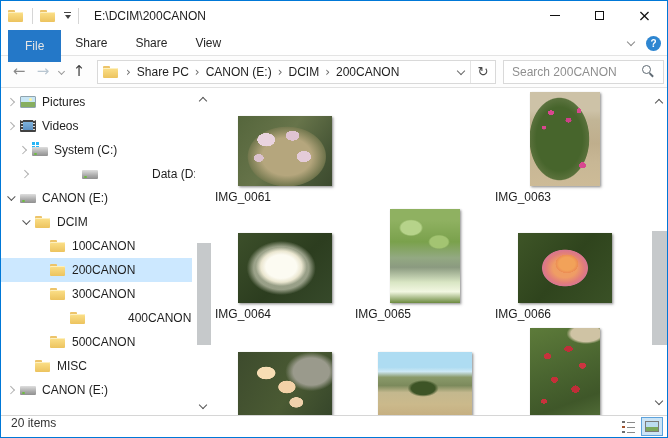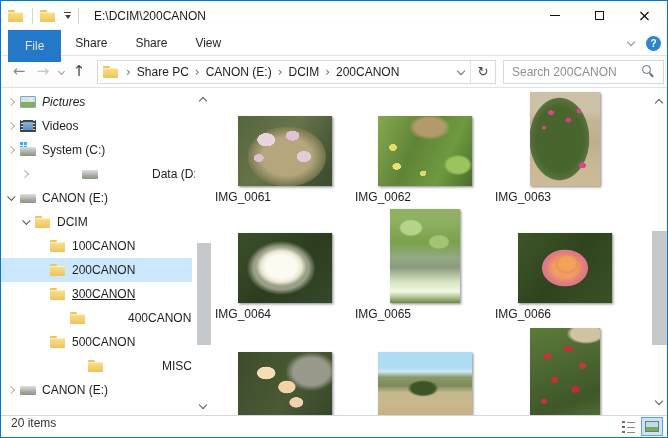--- a/index.html
+++ b/index.html
@@ -244,31 +244,31 @@
       <span class="refresh">↻</span>
     </div>
     <div class="searchbox">
       <input placeholder="Search 200CANON" style="">
       <span class="mag"></span>
     </div>
   </div>
 
   <div class="main">
     <div class="tree" id="tree">
-        <div class="trow" style="padding-left: 2px; font-style: italic;">
+        <div class="trow" style="padding-left: 2px;">
     <span class="chev collapsed"></span>
     <span class="ticon ic-pictures"></span>
     <span class="tlabel">Pictures</span>
   </div>
         <div class="trow" style="padding-left: 2px;">
     <span class="chev collapsed"></span>
     <span class="ticon ic-videos"></span>
     <span class="tlabel">Videos</span>
   </div>
-        <div class="trow" style="padding-left: 2px; text-align: center;">
+        <div class="trow" style="padding-left: 14px; text-align: center;">
     <span class="chev collapsed"></span>
     <span class="ticon ic-drive-system"></span>
     <span class="tlabel">System (C:)</span>
   </div>
         <div class="trow" style="padding-left: 16px; gap: 48px;">
     <span class="chev collapsed"></span>
     <span class="ticon ic-drive"></span>
     <span class="tlabel">Data (D:)</span>
   </div>
         <div class="trow" style="padding-left: 2px;">
@@ -284,59 +284,55 @@
         <div class="trow" style="padding-left: 32px;">
     <span class="chev none"></span>
     <span class="ticon ic-folder"></span>
     <span class="tlabel">100CANON</span>
   </div>
         <div class="trow sel" style="padding-left: 32px;">
     <span class="chev none"></span>
     <span class="ticon ic-folder"></span>
     <span class="tlabel">200CANON</span>
   </div>
-        <div class="trow" style="padding-left: 32px; text-decoration: underline;">
+        <div class="trow" style="padding-left: 32px;">
     <span class="chev none"></span>
     <span class="ticon ic-folder"></span>
     <span class="tlabel">300CANON</span>
   </div>
         <div class="trow" style="padding-left: 16px; gap: 36px;">
     <span class="chev none"></span>
     <span class="ticon ic-folder"></span>
     <span class="tlabel">400CANON</span>
   </div>
         <div class="trow" style="padding-left: 32px;">
     <span class="chev none"></span>
     <span class="ticon ic-folder"></span>
     <span class="tlabel">500CANON</span>
   </div>
-        <div class="trow" style="padding-left: 17px; justify-content: space-between;">
+        <div class="trow" style="padding-left: 17px;">
     <span class="chev none"></span>
     <span class="ticon ic-folder"></span>
     <span class="tlabel">MISC</span>
   </div>
         <div class="trow" style="padding-left: 2px;">
     <span class="chev collapsed"></span>
     <span class="ticon ic-drive"></span>
     <span class="tlabel">CANON (E:)</span>
   </div>
       </div>
     <div class="tree-scroll">
       <span class="sarr up"></span>
       <span class="sthumb"></span>
       <span class="sarr down"></span>
     </div>
     <div class="grid" id="grid">
         <div class="cell" style="left: 214px; top: 3px;">
     <div class="thumb landscape ph-pale-roses-garden"></div>
     <div class="flabel">IMG_0061</div>
-  </div>
-        <div class="cell" style="left: 354px; top: 3px;">
-    <div class="thumb landscape ph-green-bush-yellow-flowers"></div>
-    <div class="flabel">IMG_0062</div>
   </div>
         <div class="cell" style="left: 494px; top: 3px;">
     <div class="thumb portrait ph-rose-bush-stone-wall"></div>
     <div class="flabel">IMG_0063</div>
   </div>
         <div class="cell" style="left: 214px; top: 120px;">
     <div class="thumb landscape ph-white-rose"></div>
     <div class="flabel">IMG_0064</div>
   </div>
         <div class="cell" style="left: 354px; top: 120px;">

